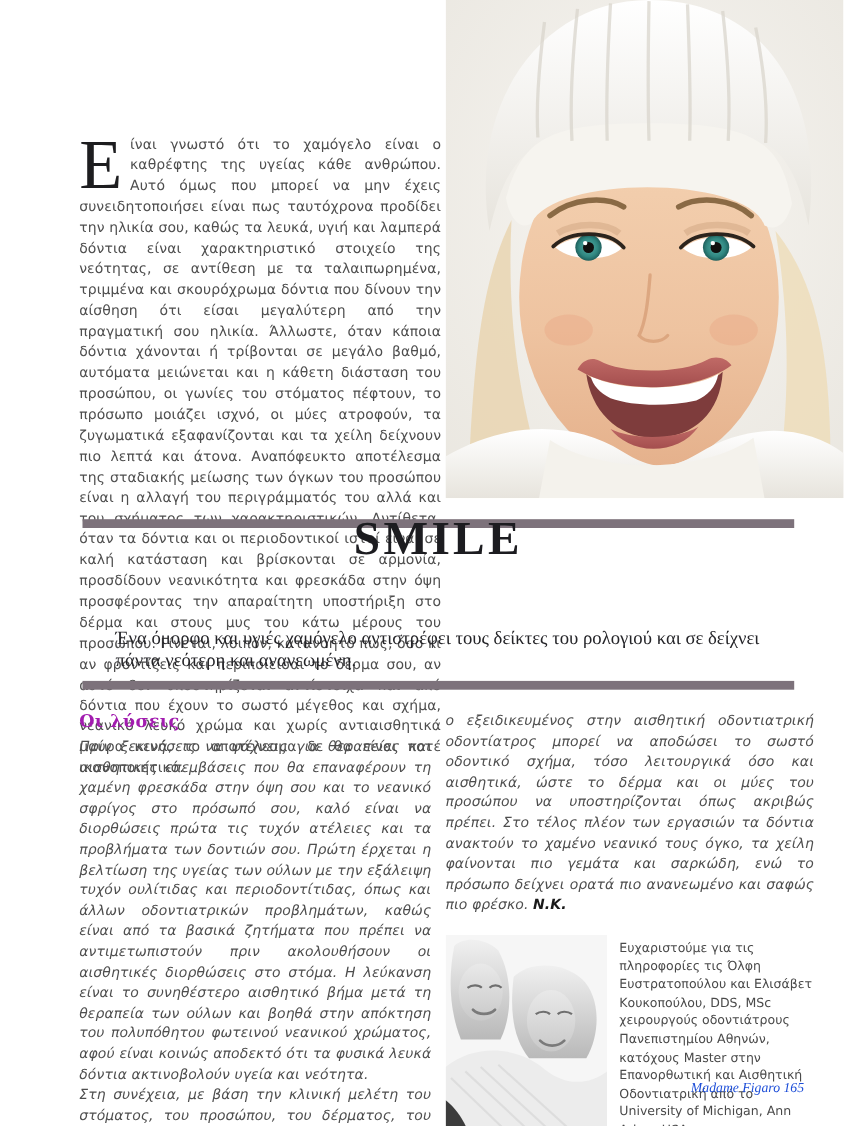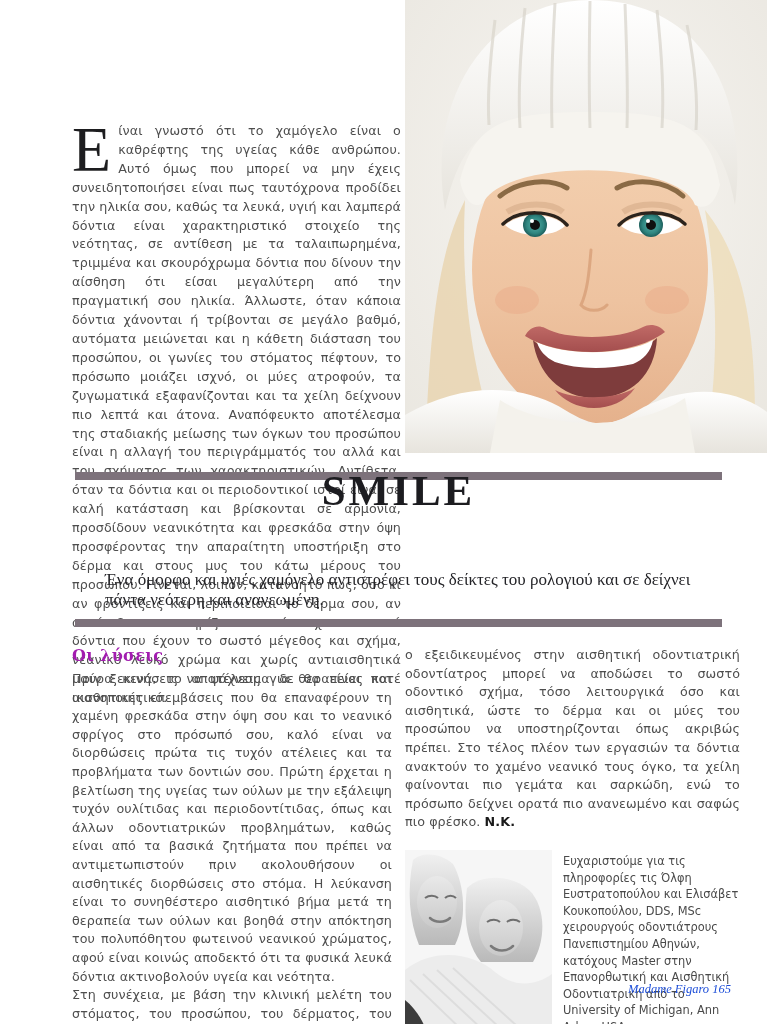--- a/index.html
+++ b/index.html
@@ -96,20 +96,21 @@
     color: #a21caf;
     margin-bottom: 5px;
     letter-spacing: 0.3px;
   }
   .body-text {
     font-size: 12.7px;
     line-height: 18.6px;
     color: #4e4e4e;
     text-align: justify;
     letter-spacing: 0.1px;
+    font-style: italic;
   }
   .body-text + .body-text { margin-top: 0; }
   .author {
     font-weight: bold;
     color: #1a1a1a;
   }
 
   .photo-credit-row {
     margin-top: 18px;
     display: flex;

